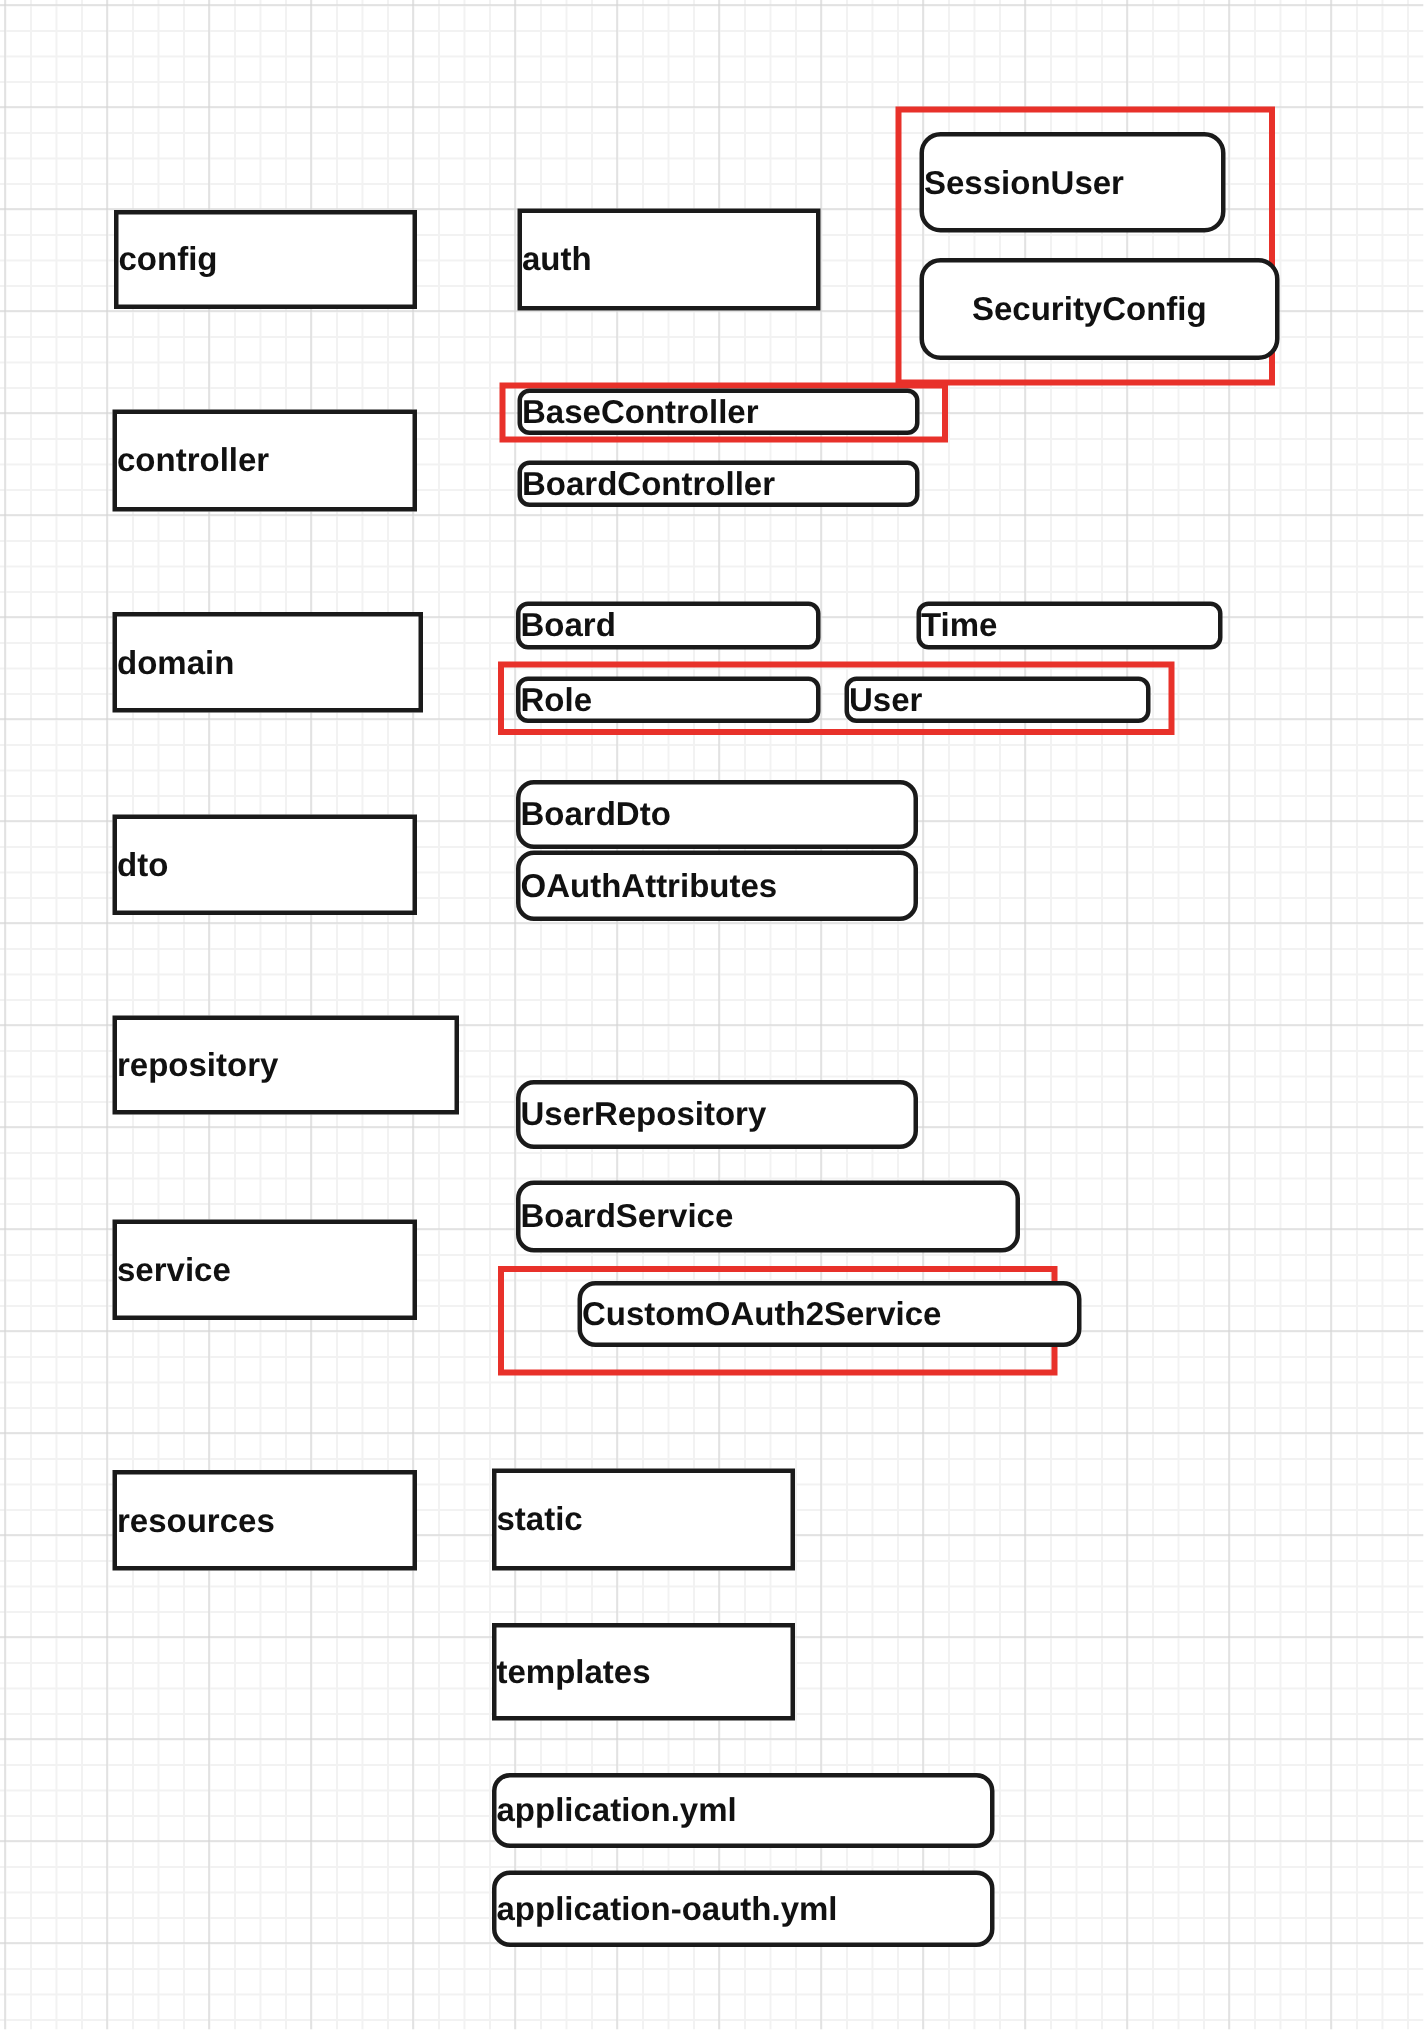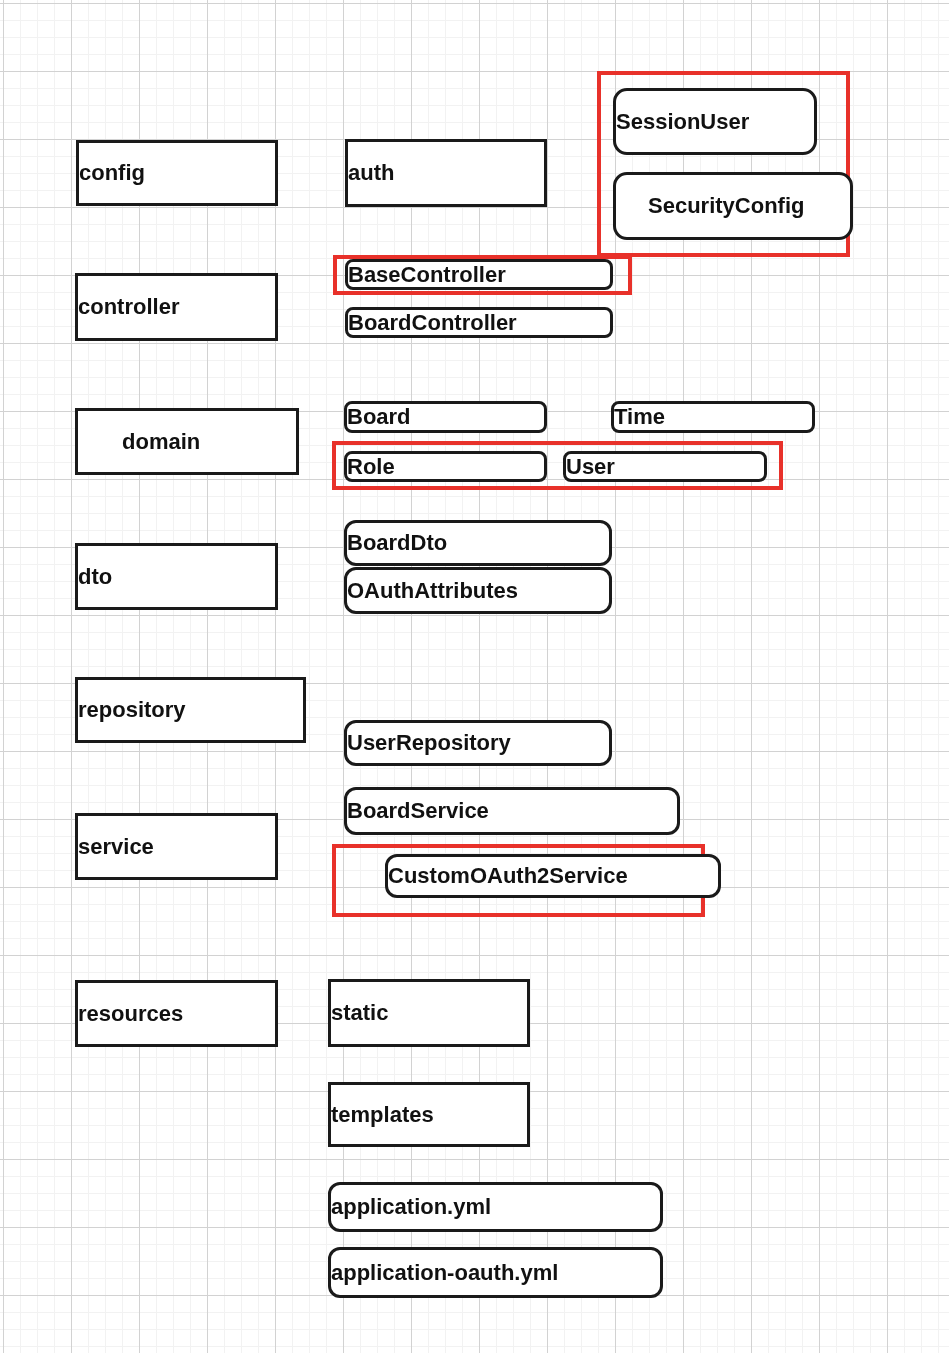--- a/index.html
+++ b/index.html
@@ -54,21 +54,21 @@
   <div class="hl" style="left:333px; top:255px; width:299px; height:40px;"></div>
   <div class="hl" style="left:332px; top:441px; width:451px; height:49px;"></div>
   <div class="hl" style="left:332px; top:844px; width:373px; height:73px;"></div>
 
   <div class="box" style="left:76px; top:140px; width:202px; height:66px;">
     <span>config</span>
   </div>
   <div class="box" style="left:75px; top:273px; width:203px; height:68px;">
     <span>controller</span>
   </div>
-  <div class="box" style="left:75px; top:408px; width:224px; height:67px;padding-left:44px;">
+  <div class="box" style="left:75px; top:408px; width:207px; height:67px;">
     <span>domain</span>
   </div>
   <div class="box" style="left:75px; top:543px; width:203px; height:67px;">
     <span>dto</span>
   </div>
   <div class="box" style="left:75px; top:677px; width:231px; height:66px;">
     <span>repository</span>
   </div>
   <div class="box" style="left:75px; top:813px; width:203px; height:67px;">
     <span>service</span>

